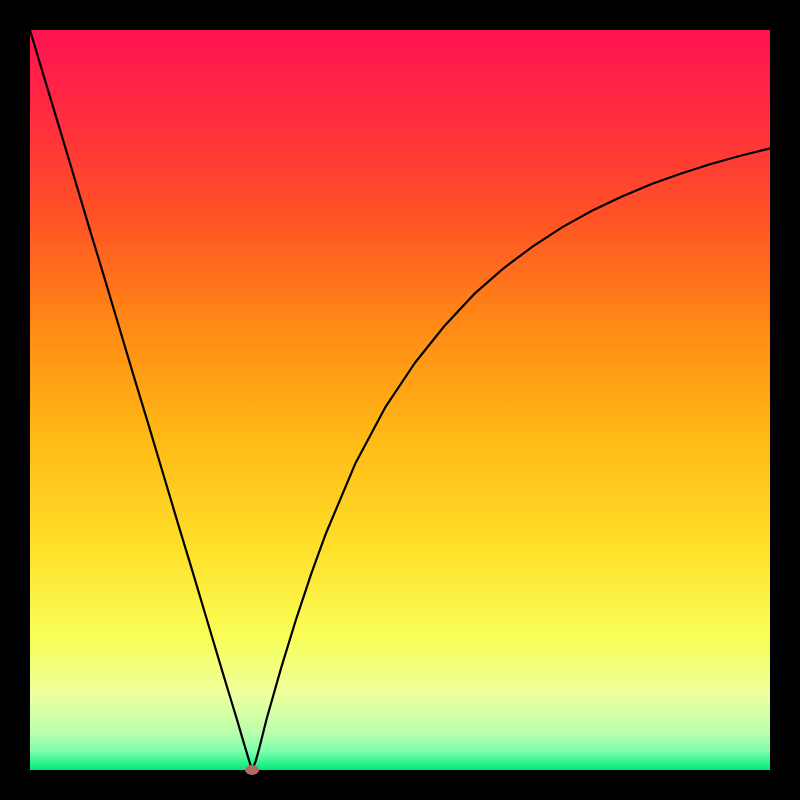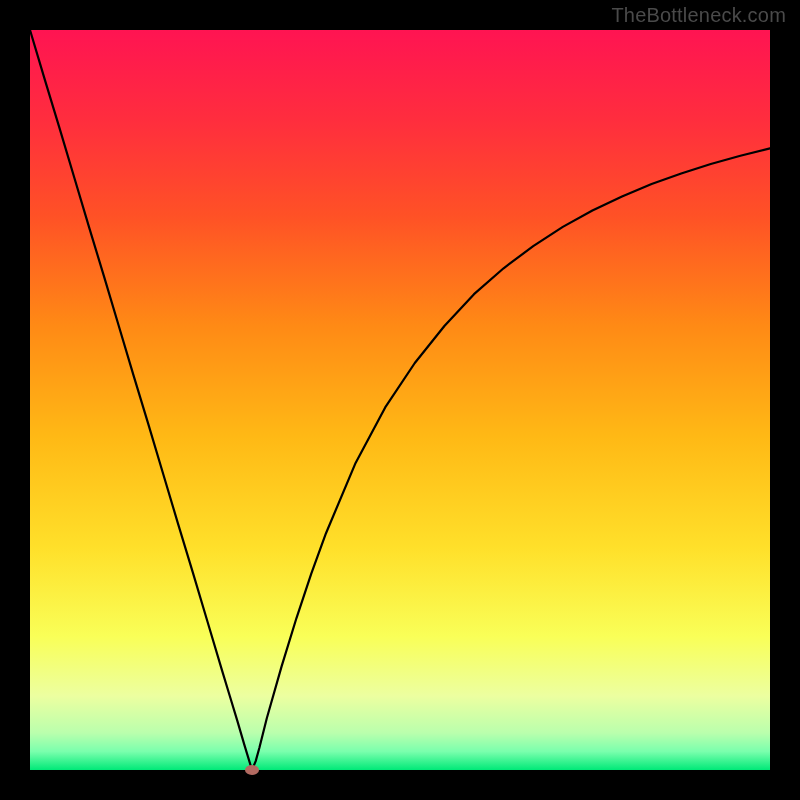--- a/index.html
+++ b/index.html
@@ -51,21 +51,20 @@
     height: 10px;
     border-radius: 50%;
     transform: translate(-50%, -50%);
   }
 </style>
 </head>
 <body>
 
 <div class="stage">
 
-  <div class="watermark">TheBottleneck.com</div>
 
   <div class="plot">
 
     <svg class="gradient" viewBox="0 0 740 740" preserveAspectRatio="none">
       <defs>
         <linearGradient id="bg-grad" x1="0" y1="0" x2="0" y2="1">
             <stop offset="0%" stop-color="#ff1452"></stop>
             <stop offset="12%" stop-color="#ff2d3e"></stop>
             <stop offset="25%" stop-color="#ff5126"></stop>
             <stop offset="40%" stop-color="#ff8a15"></stop>

